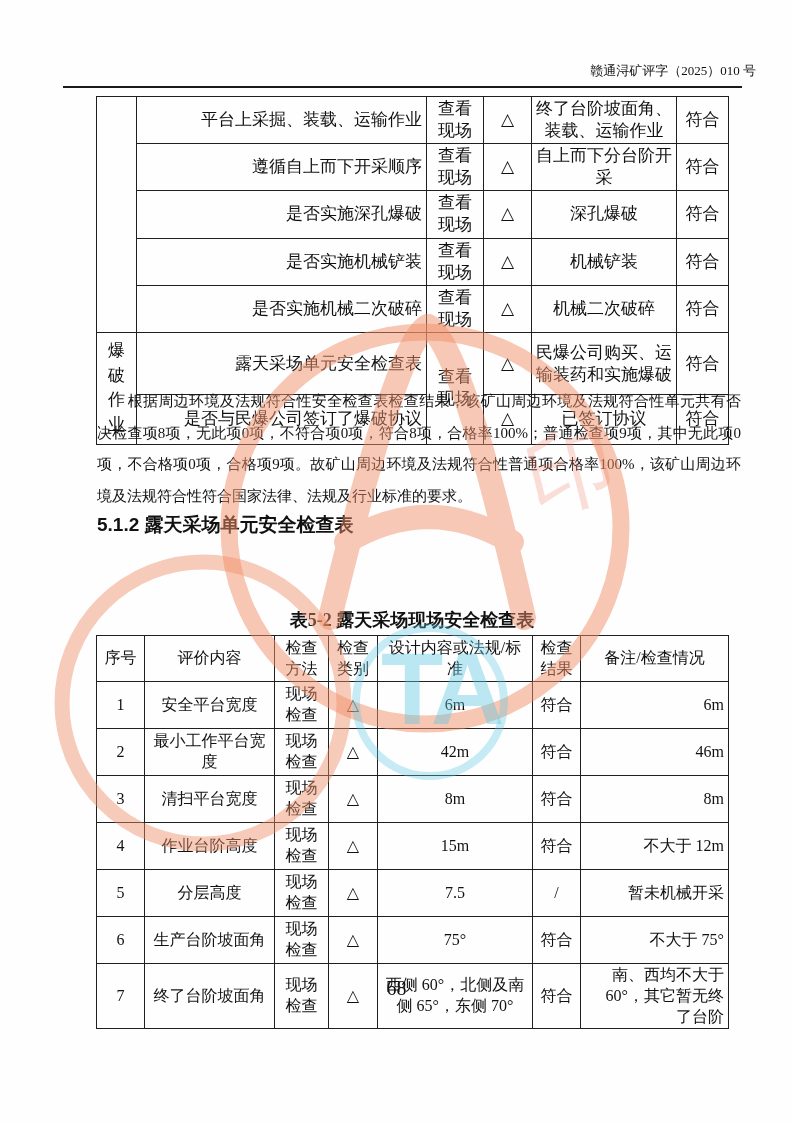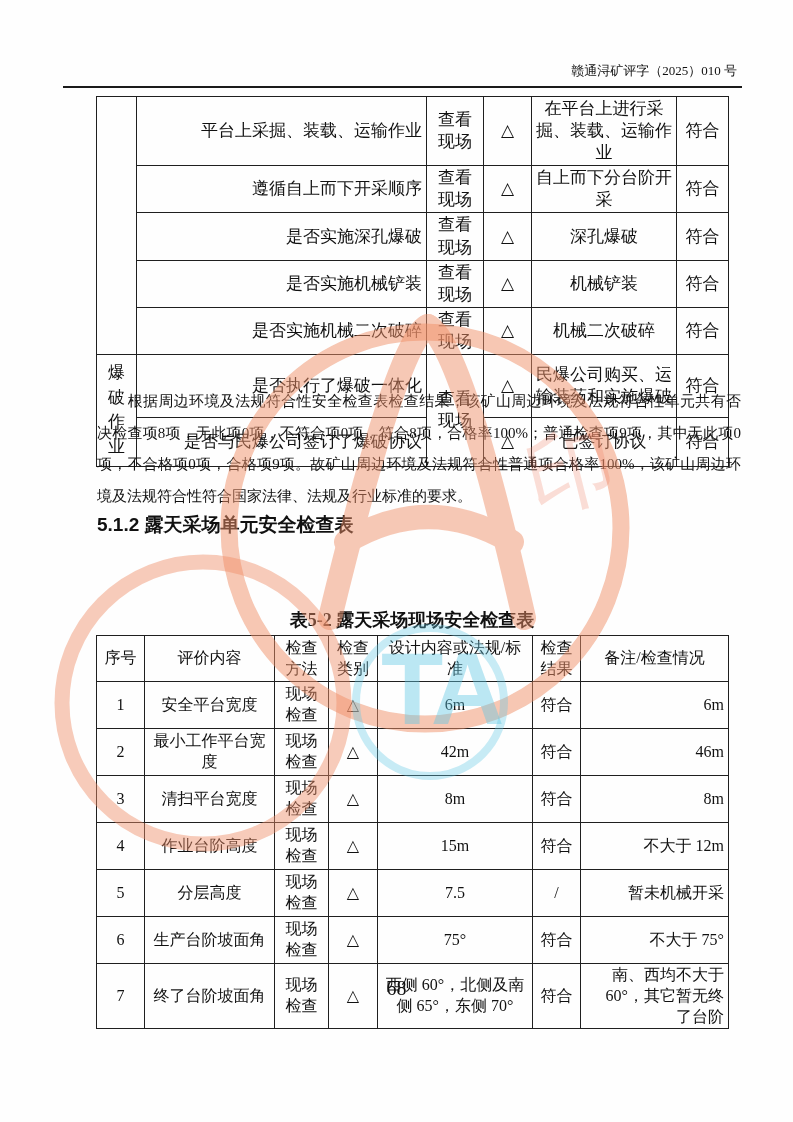--- a/index.html
+++ b/index.html
@@ -1,19 +1,19 @@
 <!DOCTYPE html>
 <html><head>
 <meta charset="utf-8">
 <style>
   html,body{margin:0;padding:0;background:#9a9a9a;}
   .page{position:relative;width:793px;height:1122px;margin:0 auto;background:#fefefe;
         overflow:hidden;font-family:"Liberation Serif","DejaVu Serif",serif;color:#111;}
   .hdr-left{position:absolute;left:99px;top:62px;font-size:13px;letter-spacing:.5px;}
-  .hdr-right{position:absolute;right:56px;top:62px;font-size:13px;}
+  .hdr-right{position:absolute;right:37px;top:62px;font-size:13px;}
   .hdr-rule{position:absolute;left:63px;right:51px;top:86px;border-top:2.2px solid #1a1a1a;height:0;}
 
   table{border-collapse:collapse;table-layout:fixed;}
   td,th{border:1.6px solid #1f1f1f;text-align:center;vertical-align:middle;
         padding:1px 4px;font-weight:normal;line-height:1.3;overflow:hidden;}
   .left{text-align:right;padding-left:16px;}
   .t1{position:absolute;left:96px;top:96px;width:632px;font-size:17px;}
   .t1 tr{height:41px;}
   .t1 tr.short{height:37px;}
   .t2{position:absolute;left:96px;top:635px;width:632px;font-size:16px;}
@@ -58,21 +58,21 @@
       <col style="width:48px">
         <col style="width:145px">
         <col style="width:52px">
     </colgroup>
     <tbody>
         <tr>
           <td rowspan="5" class="unit-cell"></td>
           <td class="left">平台上采掘、装载、运输作业</td>
           <td>查看现场</td>
           <td>△</td>
-          <td>在平台上进行采掘、装载、运输作业</td>
+          <td>终了台阶坡面角、装载、运输作业</td>
           <td>符合</td>
         </tr>
         <tr>
           <td class="left">遵循自上而下开采顺序</td>
           <td>查看现场</td>
           <td>△</td>
           <td>自上而下分台阶开采</td>
           <td>符合</td>
         </tr>
         <tr>
@@ -91,21 +91,21 @@
         </tr>
         <tr>
           <td class="left">是否实施机械二次破碎</td>
           <td>查看现场</td>
           <td>△</td>
           <td>机械二次破碎</td>
           <td>符合</td>
         </tr>
         <tr>
           <td rowspan="2" class="unit-cell">爆破作业</td>
-          <td class="left">是否执行了爆破一体化</td>
+          <td class="left">露天采场单元安全检查表</td>
           <td rowspan="2">查看现场</td>
           <td>△</td>
           <td>民爆公司购买、运输装药和实施爆破</td>
           <td>符合</td>
         </tr>
         <tr class="short">
           <td class="left">是否与民爆公司签订了爆破协议</td>
           <td>△</td>
           <td>已签订协议</td>
           <td>符合</td>

